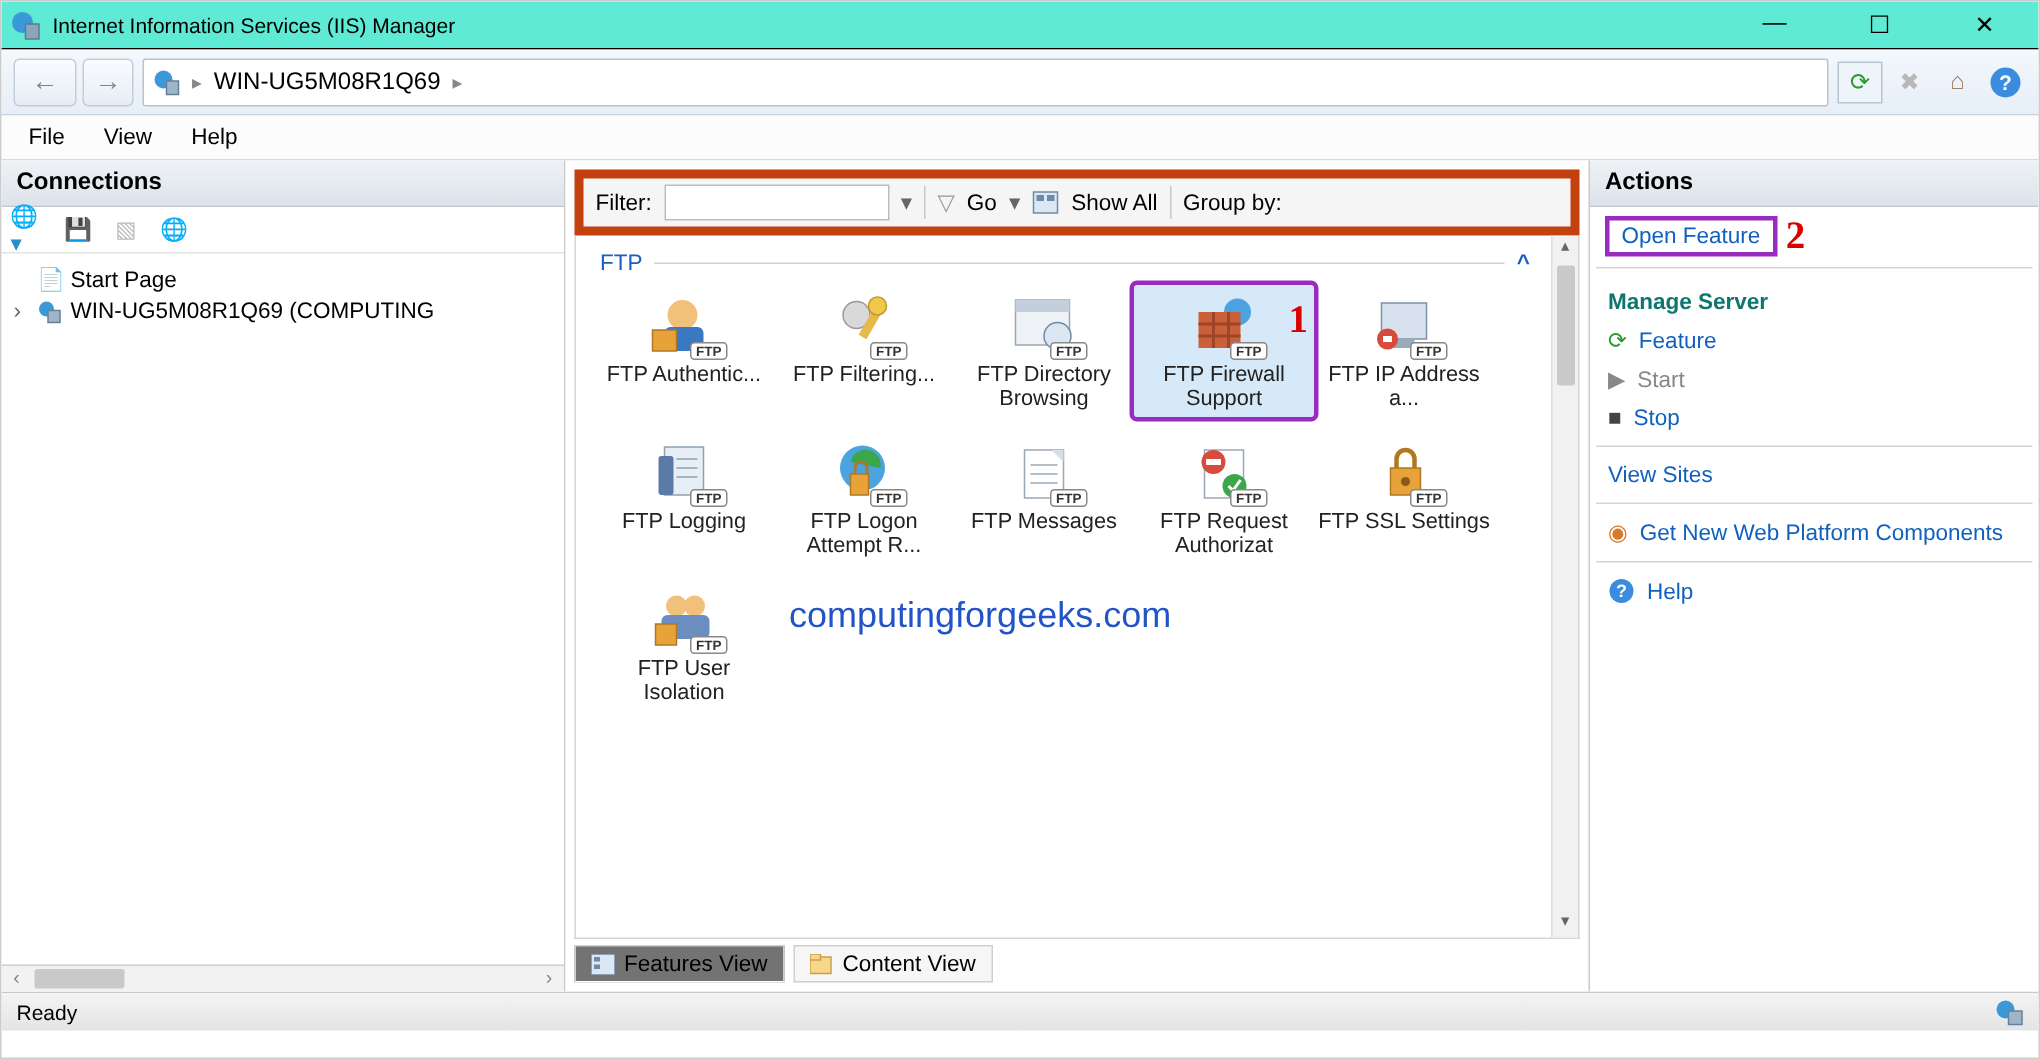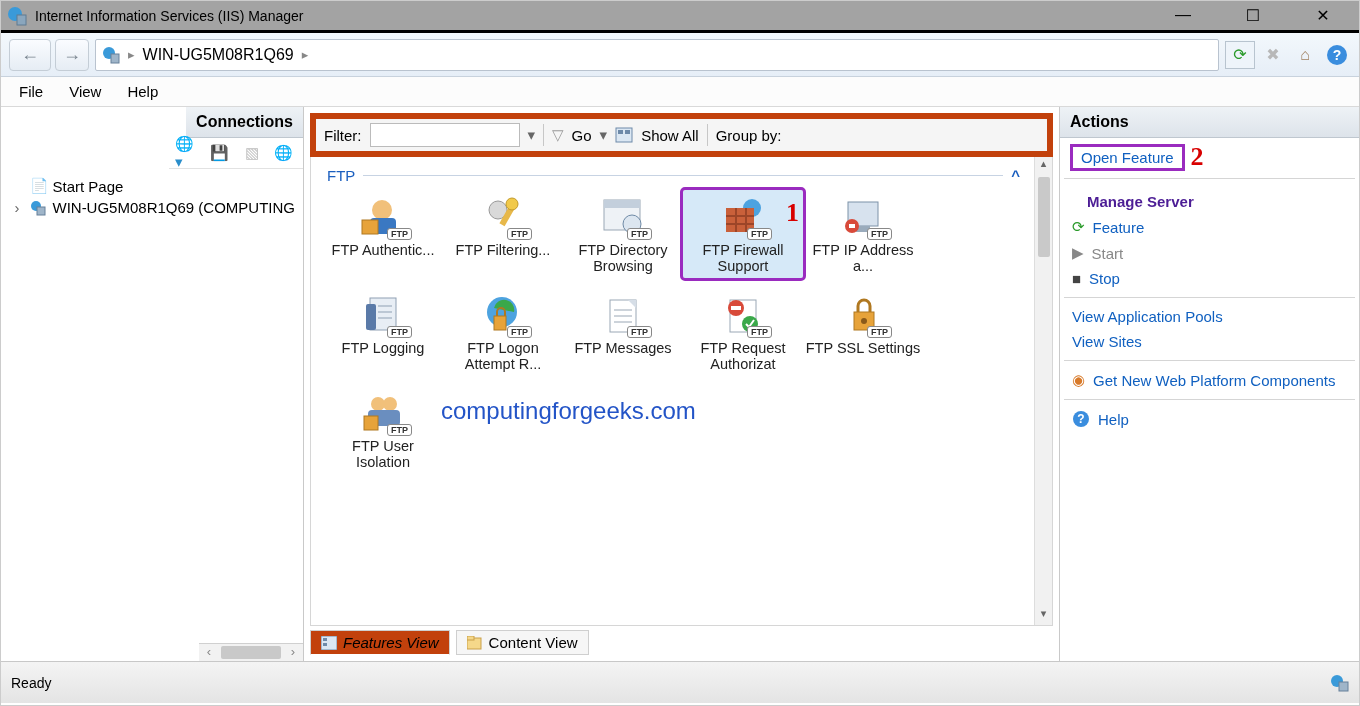--- a/index.html
+++ b/index.html
@@ -12,22 +12,22 @@
     width: 1360px;
     height: 706px;
     overflow: hidden;
     border: 1px solid #ccc;
   }
   .titlebar {
     display: flex;
     align-items: center;
     height: 32px;
     padding: 0 6px;
-    background: #a3a3a3;
-    border-bottom: 3px solid #000000;
+    background: #5eead4;
+    border-bottom: 1px solid #000000;
   }
   .titlebar .title { margin-left: 8px; font-size: 14px; flex: 1; }
   .titlebar .win-controls { display: flex; gap: 30px; margin-right: 10px; }
   .win-btn { width: 40px; text-align: center; font-size: 16px; cursor: default; }
   .navbar {
     display: flex;
     align-items: center;
     height: 44px;
     background: linear-gradient(#f3f8fc, #e6eef7);
     border-bottom: 1px solid #c8d2dd;
@@ -73,21 +73,21 @@
   .workspace {
     display: flex;
     height: 554px;
   }
   
   .pane {
     border-right: 1px solid #c9c9c9;
     display:flex;flex-direction:column;
     background:#fff;
   }
-  .pane.connections { width: 303px; align-items: flex-end; }
+  .pane.connections { width: 376px; }
   .pane.actions { width: 300px; border-right:none; border-left:1px solid #c9c9c9; }
   .pane-header {
     background: linear-gradient(#eef2f6,#dde3ea);
     border-bottom: 1px solid #bfc7cf;
     padding: 6px 10px;
     font-size: 16px;
     font-weight: 600;
   }
   .conn-toolbar {
     display:flex; gap:6px; padding:4px 6px;
@@ -157,49 +157,49 @@
     position:relative;
     display:flex;align-items:center;justify-content:center;
   }
   .ftp-badge {
     position:absolute; right:-2px; bottom:-2px;
     background:#fff;border:1px solid #888;border-radius:3px;
     font-size:9px;font-weight:bold;padding:0 3px;color:#333;
   }
   .watermark {
     position:absolute;
-    left:130px; top:240px;
+    left:142px; top:240px;
     font-size:24px;
     color:#2354c7;
   }
   .annot1 {
     position:absolute;
     left:463px; top:8px;
     color:#d80000; font-family:cursive; font-size:26px; font-weight:bold;
   }
   .view-tabs {
     display:flex; gap:6px; padding:4px 0 0 0;
   }
   .view-tab {
     display:flex;align-items:center;gap:6px;
     border:1px solid #cfcfcf;
     padding:3px 10px;
     background:#f6f6f6;
     font-size:15px;
   }
-  .view-tab.active { background:#c2410c; border-bottom-color:#fff; font-weight:500;font-style:italic; }
+  .view-tab.active { background:#737373; border-bottom-color:#fff; font-weight:500; }
   
   .actions-body { padding:4px 10px; font-size:15px; }
   .action-link { color:#1060c0; padding:4px 2px; cursor:default; display:flex; gap:8px; align-items:center;text-align:center; }
   .action-link.boxed { border:3px solid #9a2bbf; padding:2px 8px; display:inline-block; }
-  .action-head { font-weight:600; padding:8px 2px 4px; color:#4c1d95;margin-left:15px; }
+  .action-head { font-weight:600; padding:8px 2px 4px; color:#0f766e; }
   .action-sep { height:1px;background:#d5d5d5;margin:6px -6px; }
   .annot2 { color:#d80000; font-family:cursive; font-size:26px; font-weight:bold; margin-left:6px; }
   .statusbar {
-    height:42px;
+    height:26px;
     background:linear-gradient(#f4f4f4,#e4e4e4);
     border-top:1px solid #c8c8c8;
     display:flex;align-items:center;justify-content:space-between;
     padding:0 10px;
     font-size:14px;
   }
   svg{display:block;}
   .vscrollbar {
     position:absolute; right:0; top:0; bottom:0;
     width:18px; background:#f1f1f1;border-left:1px solid #ddd;
@@ -520,21 +520,20 @@
       </div>
       <div class="action-link" style="color:#888">
         <span>▶</span>
         <span>Start</span>
       </div>
       <div class="action-link">
         <span style="color:#444">■</span>
         <span>Stop</span>
       </div>
       <div class="action-sep"></div>
-      <div class="action-link">View Application Pools</div>
       <div class="action-link">View Sites</div>
       <div class="action-sep"></div>
       <div class="action-link">
         <span style="color:#d87a2a">◉</span>
         <span>Get New Web Platform Components</span>
       </div>
       <div class="action-sep"></div>
       <div class="action-link">
         <span>
             <svg width="18" height="18">

